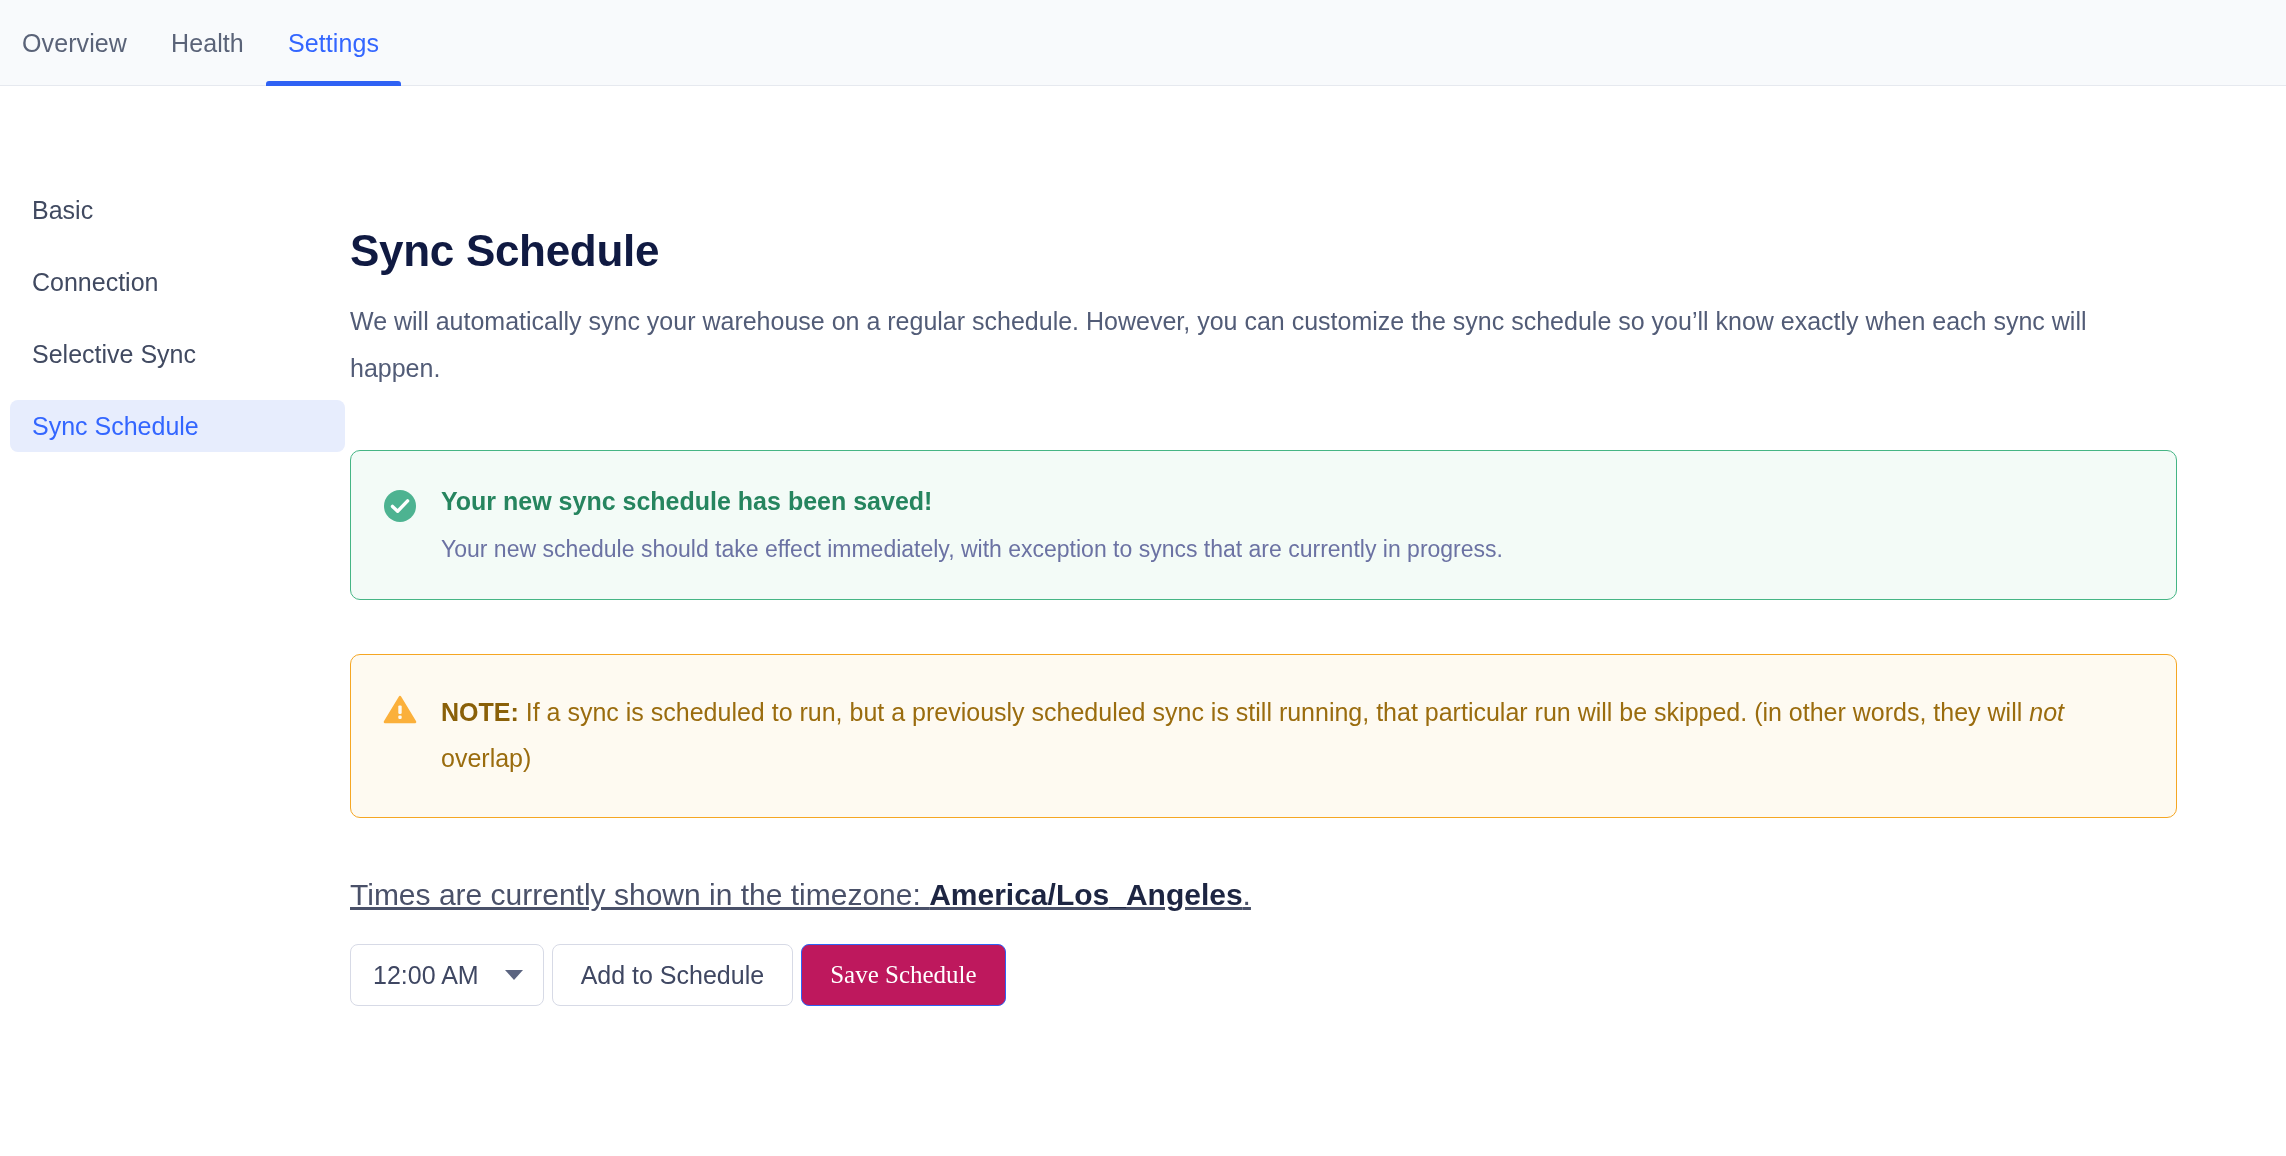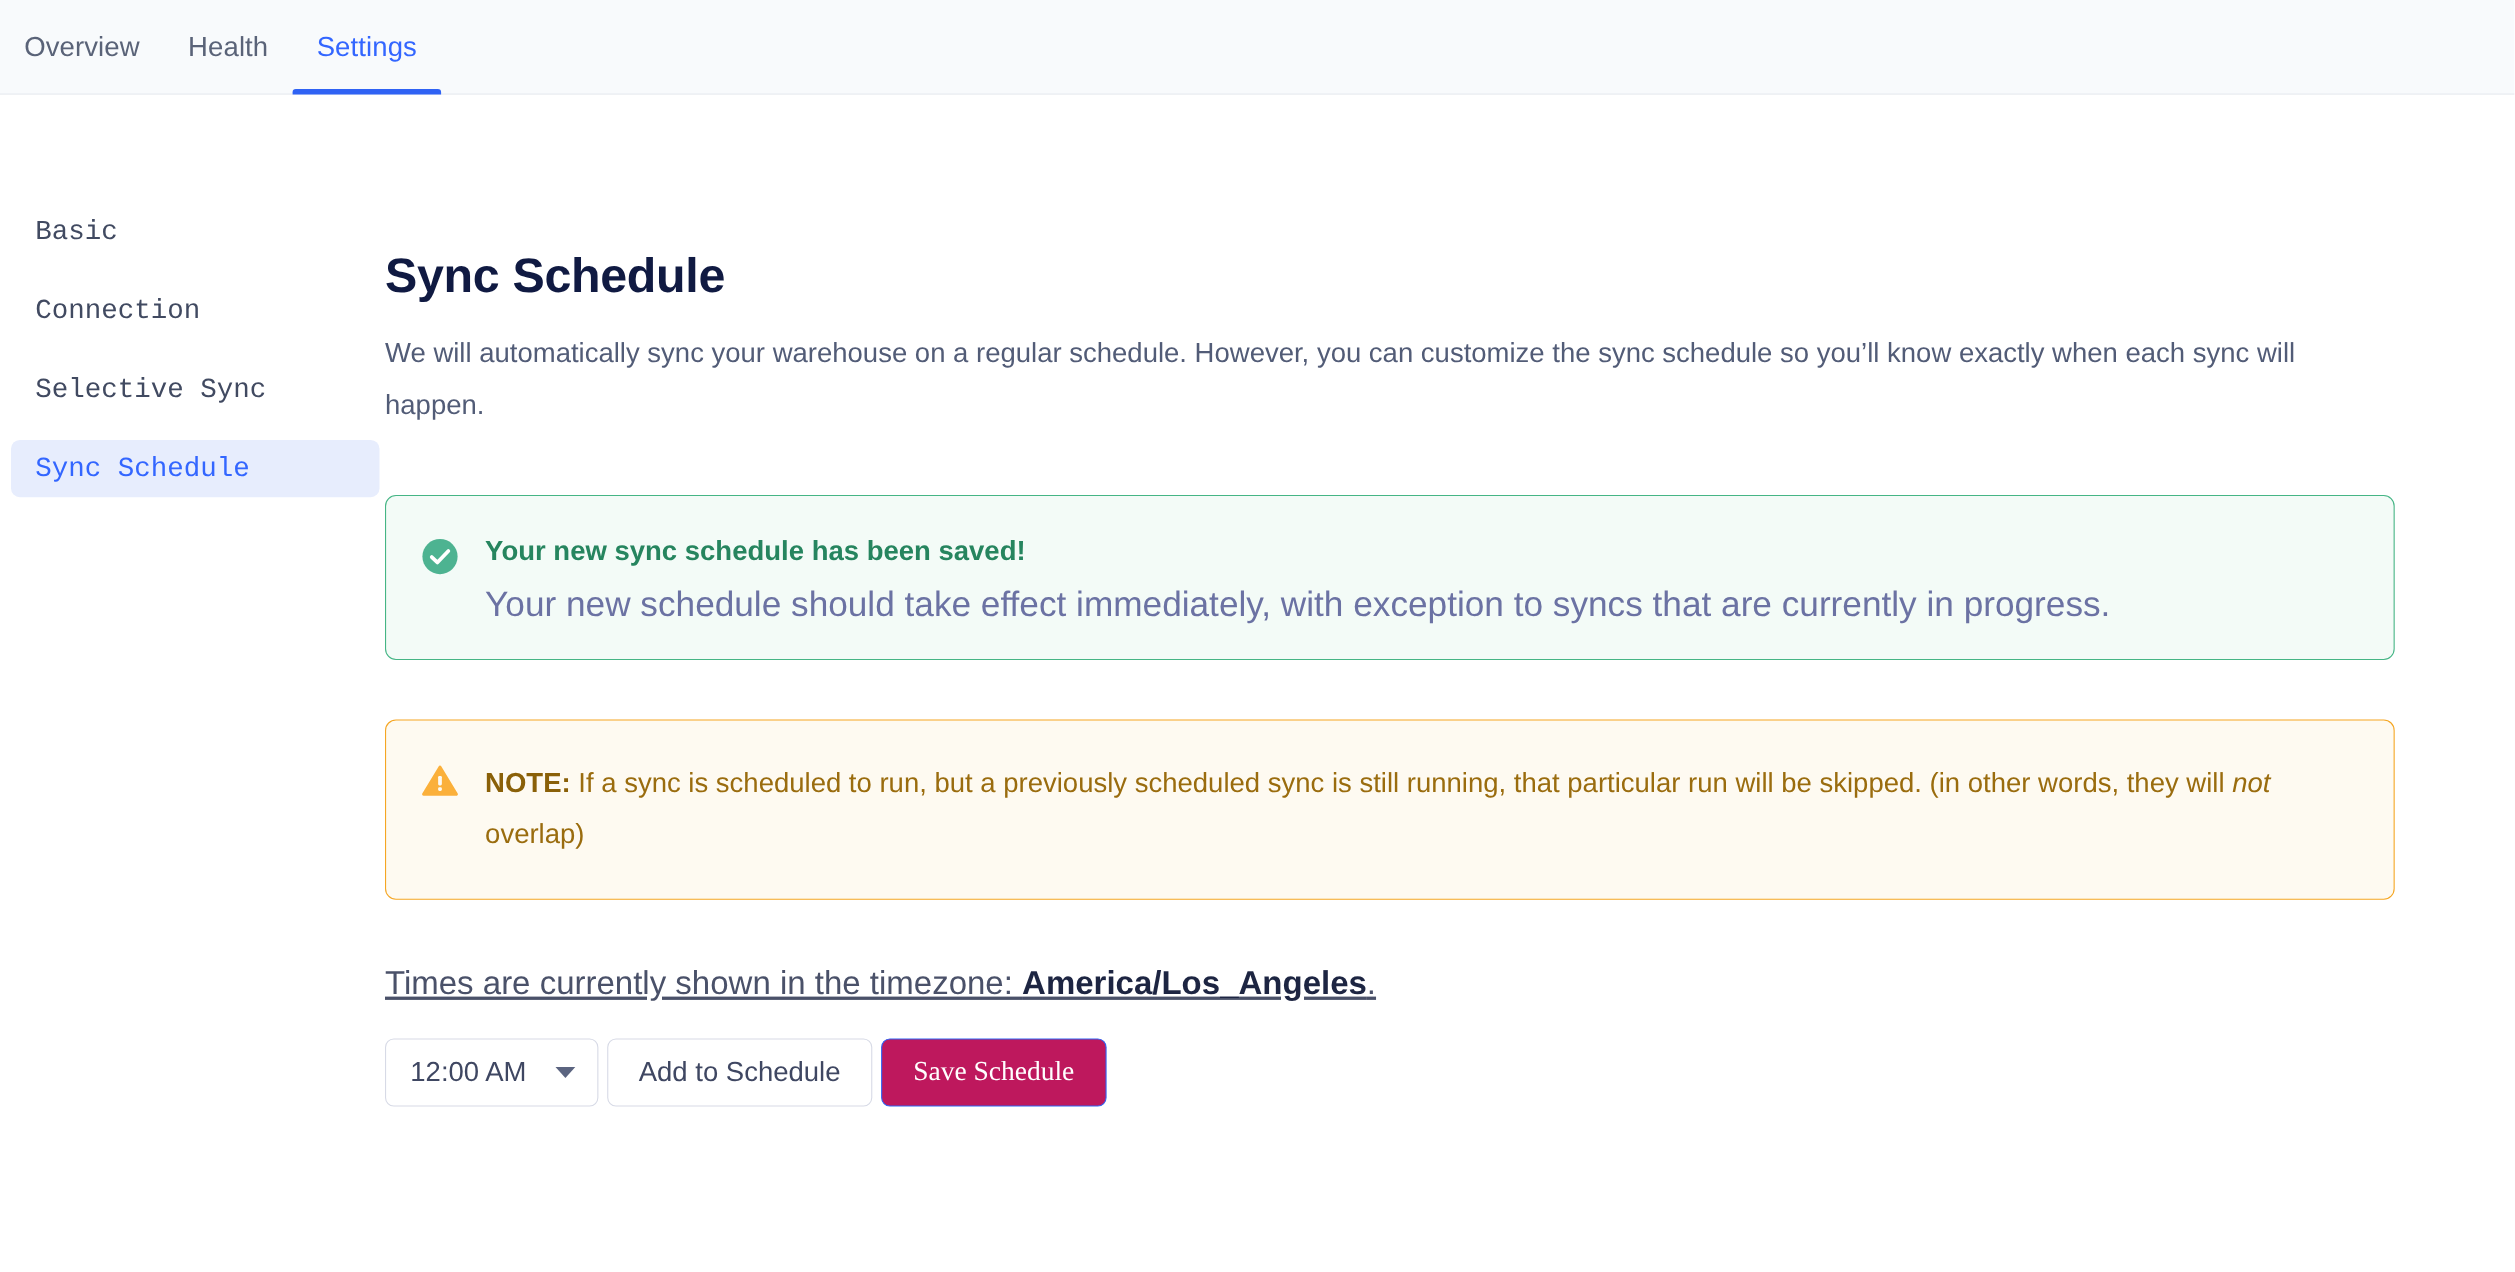--- a/index.html
+++ b/index.html
@@ -59,21 +59,20 @@
     height: 52px;
     display: flex;
     align-items: center;
     padding: 0 22px;
     margin-bottom: 20px;
     border-radius: 8px;
     font-size: 25px;
     color: #414a61;
     cursor: pointer;
     white-space: nowrap;
-    font-family: Liberation Mono, monospace;
   }
   .nav-item.active {
     background: #e7edfd;
     color: #3366ff;
     width: 335px;
   }
 
   
   .main {
     flex: 1;
@@ -124,21 +123,21 @@
   }
   .alert-body { flex: 1; min-width: 0; }
   .alert-title {
     font-size: 25px;
     font-weight: bold;
     color: #26855f;
     margin-bottom: 16px;
     line-height: 32px;
   }
   .alert-sub {
-    font-size: 32px;
+    font-size: 23px;
     color: #6b72a3;
     line-height: 32px;
   }
   .note-text {
     font-size: 25px;
     line-height: 46px;
     color: #9a6c0e;
   }
   .note-text b { font-weight: bold; color: #8a6008; }
   .note-text i { font-style: italic; }

